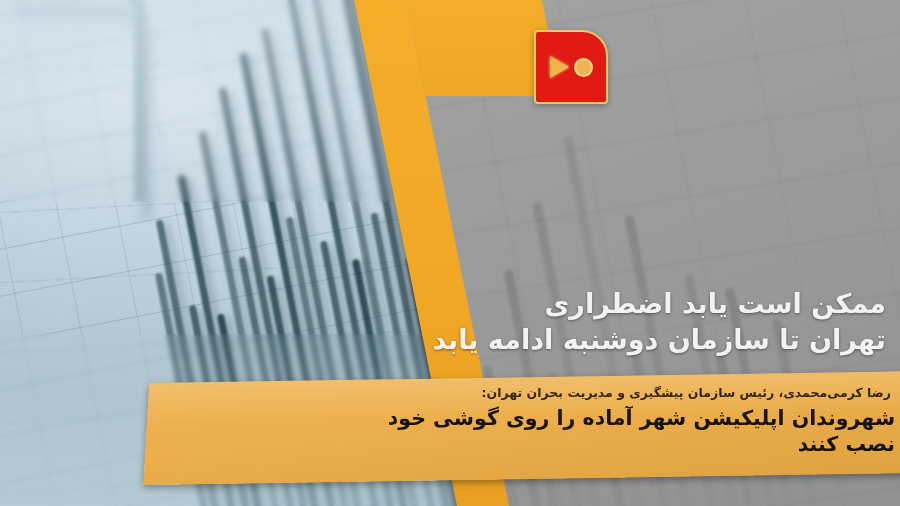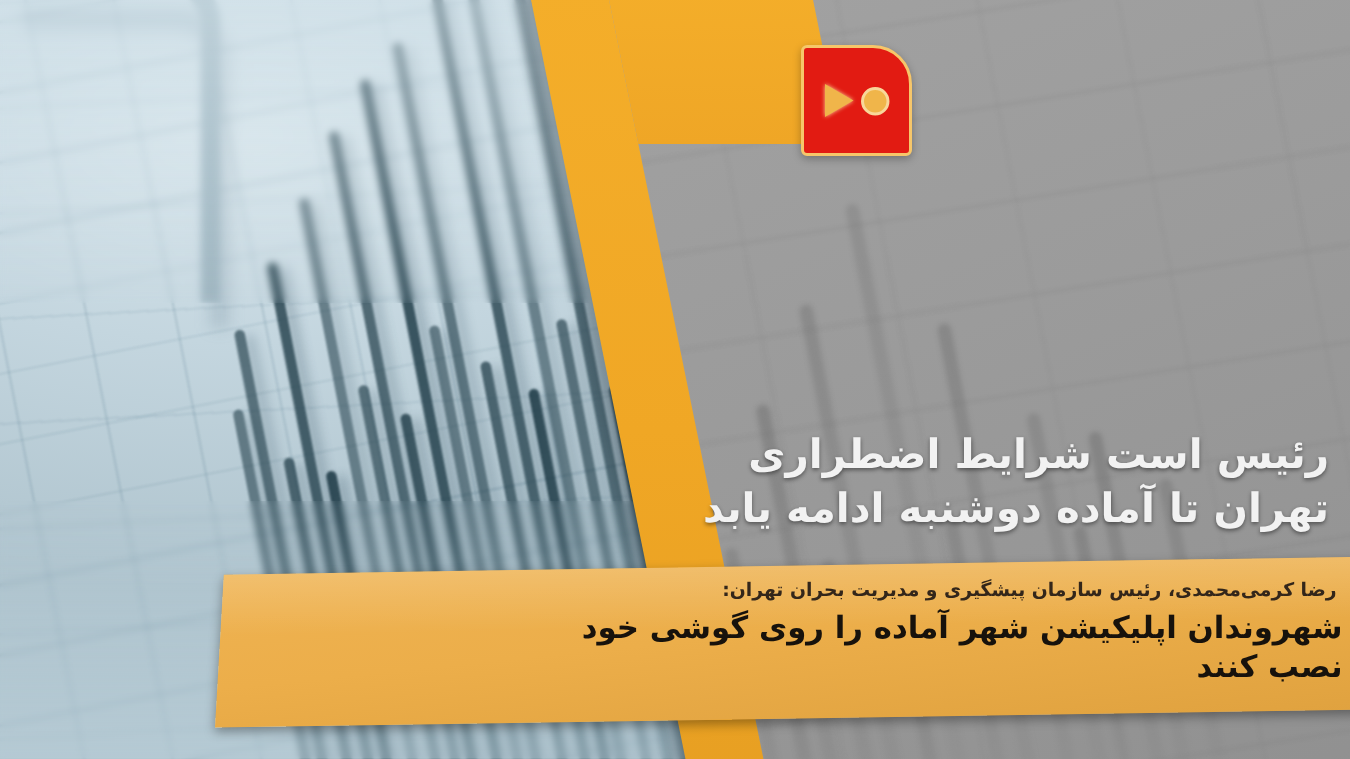--- a/index.html
+++ b/index.html
@@ -281,22 +281,22 @@
       </div>
   </div>
   <div class="notch"></div>
 
   <div class="logo">
     <span class="dot"></span>
     <span class="play"></span>
   </div>
 
   <div class="headline">
-    <span class="ln">رئیس است شرایط اضطراری</span>
-    <span class="ln">تهران تا آماده دوشنبه ادامه یابد</span>
+    <span class="ln">ممکن است یابد اضطراری</span>
+    <span class="ln">تهران تا سازمان دوشنبه ادامه یابد</span>
   </div>
 
   <div class="quote-box">
     <div class="gloss"></div>
     <div class="quote-inner">
       <div class="attrib">رضا کرمی‌محمدی، رئیس سازمان پیشگیری و مدیریت بحران تهران:</div>
       <div class="quote">
         <span class="ln">شهروندان اپلیکیشن شهر آماده را روی گوشی خود</span>
         <span class="ln">نصب کنند</span>
       </div>

